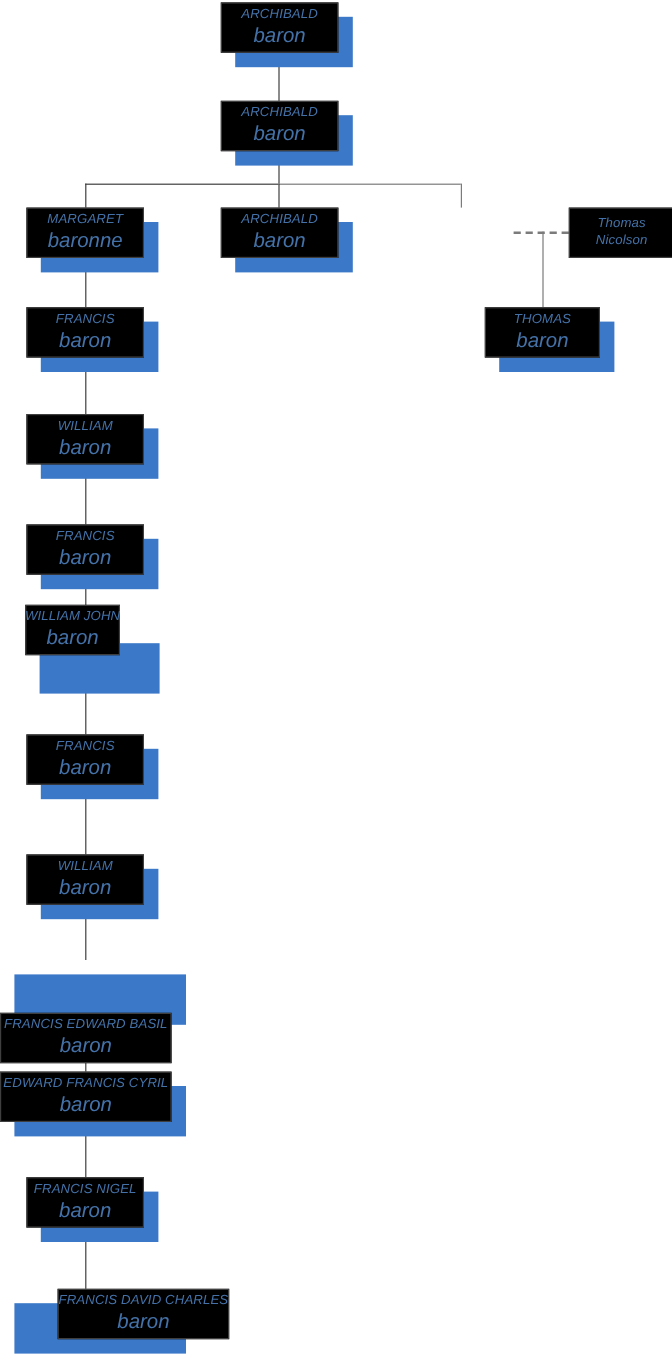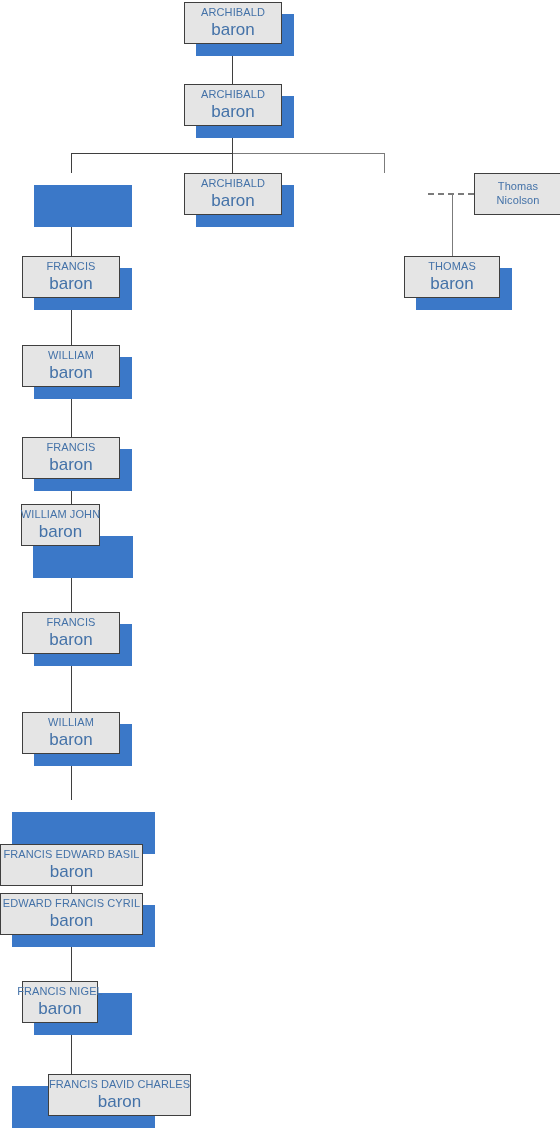--- a/index.html
+++ b/index.html
@@ -30,29 +30,30 @@
     position: absolute;
     height: 0;
     border-top: 2px dashed #7b7b7b;
   }
 
   
   .node {
     position: absolute;
     box-sizing: border-box;
     border: 1px solid #3f3f3f;
-    background: #e5e5e5;
+    background: #000000;
     color: #4472a8;
     text-align: center;
     line-height: 1.25;
     z-index: 5;
     display: flex;
     flex-direction: column;
     align-items: center;
     justify-content: center;
+    font-style: italic;
   }
   .node .nm {
     font-size: 11px;
     letter-spacing: 0.1px;
     white-space: nowrap;
   }
   .node .ti {
     font-size: 17px;
     white-space: nowrap;
   }
@@ -115,20 +116,24 @@
   <div class="node" style="left:184px; top:2px; width:98px; height:42px;">
     <span class="nm">ARCHIBALD</span>
     <span class="ti">baron</span>
   </div>
 
   <div class="node" style="left:184px; top:84px; width:98px; height:42px;">
     <span class="nm">ARCHIBALD</span>
     <span class="ti">baron</span>
   </div>
 
+  <div class="node" style="left:22px; top:173px; width:98px; height:42px;">
+    <span class="nm">MARGARET</span>
+    <span class="ti">baronne</span>
+  </div>
 
   <div class="node" style="left:184px; top:173px; width:98px; height:42px;">
     <span class="nm">ARCHIBALD</span>
     <span class="ti">baron</span>
   </div>
 
 
   <div class="node" style="left:474px; top:173px; width:88px; height:42px;">
     <span class="nm">Thomas</span>
     <span class="nm">Nicolson</span>
@@ -172,21 +177,21 @@
   <div class="node" style="left:0px; top:844px; width:143px; height:42px;">
     <span class="nm">FRANCIS EDWARD BASIL</span>
     <span class="ti">baron</span>
   </div>
 
   <div class="node" style="left:0px; top:893px; width:143px; height:42px;">
     <span class="nm">EDWARD FRANCIS CYRIL</span>
     <span class="ti">baron</span>
   </div>
 
-  <div class="node" style="left:22px; top:981px; width:76px; height:42px;">
+  <div class="node" style="left:22px; top:981px; width:98px; height:42px;">
     <span class="nm">FRANCIS NIGEL</span>
     <span class="ti">baron</span>
   </div>
 
   <div class="node" style="left:0px; top:1074px; width:143px; height:42px;margin-left:48px;">
     <span class="nm">FRANCIS DAVID CHARLES</span>
     <span class="ti">baron</span>
   </div>
 
 </div>

